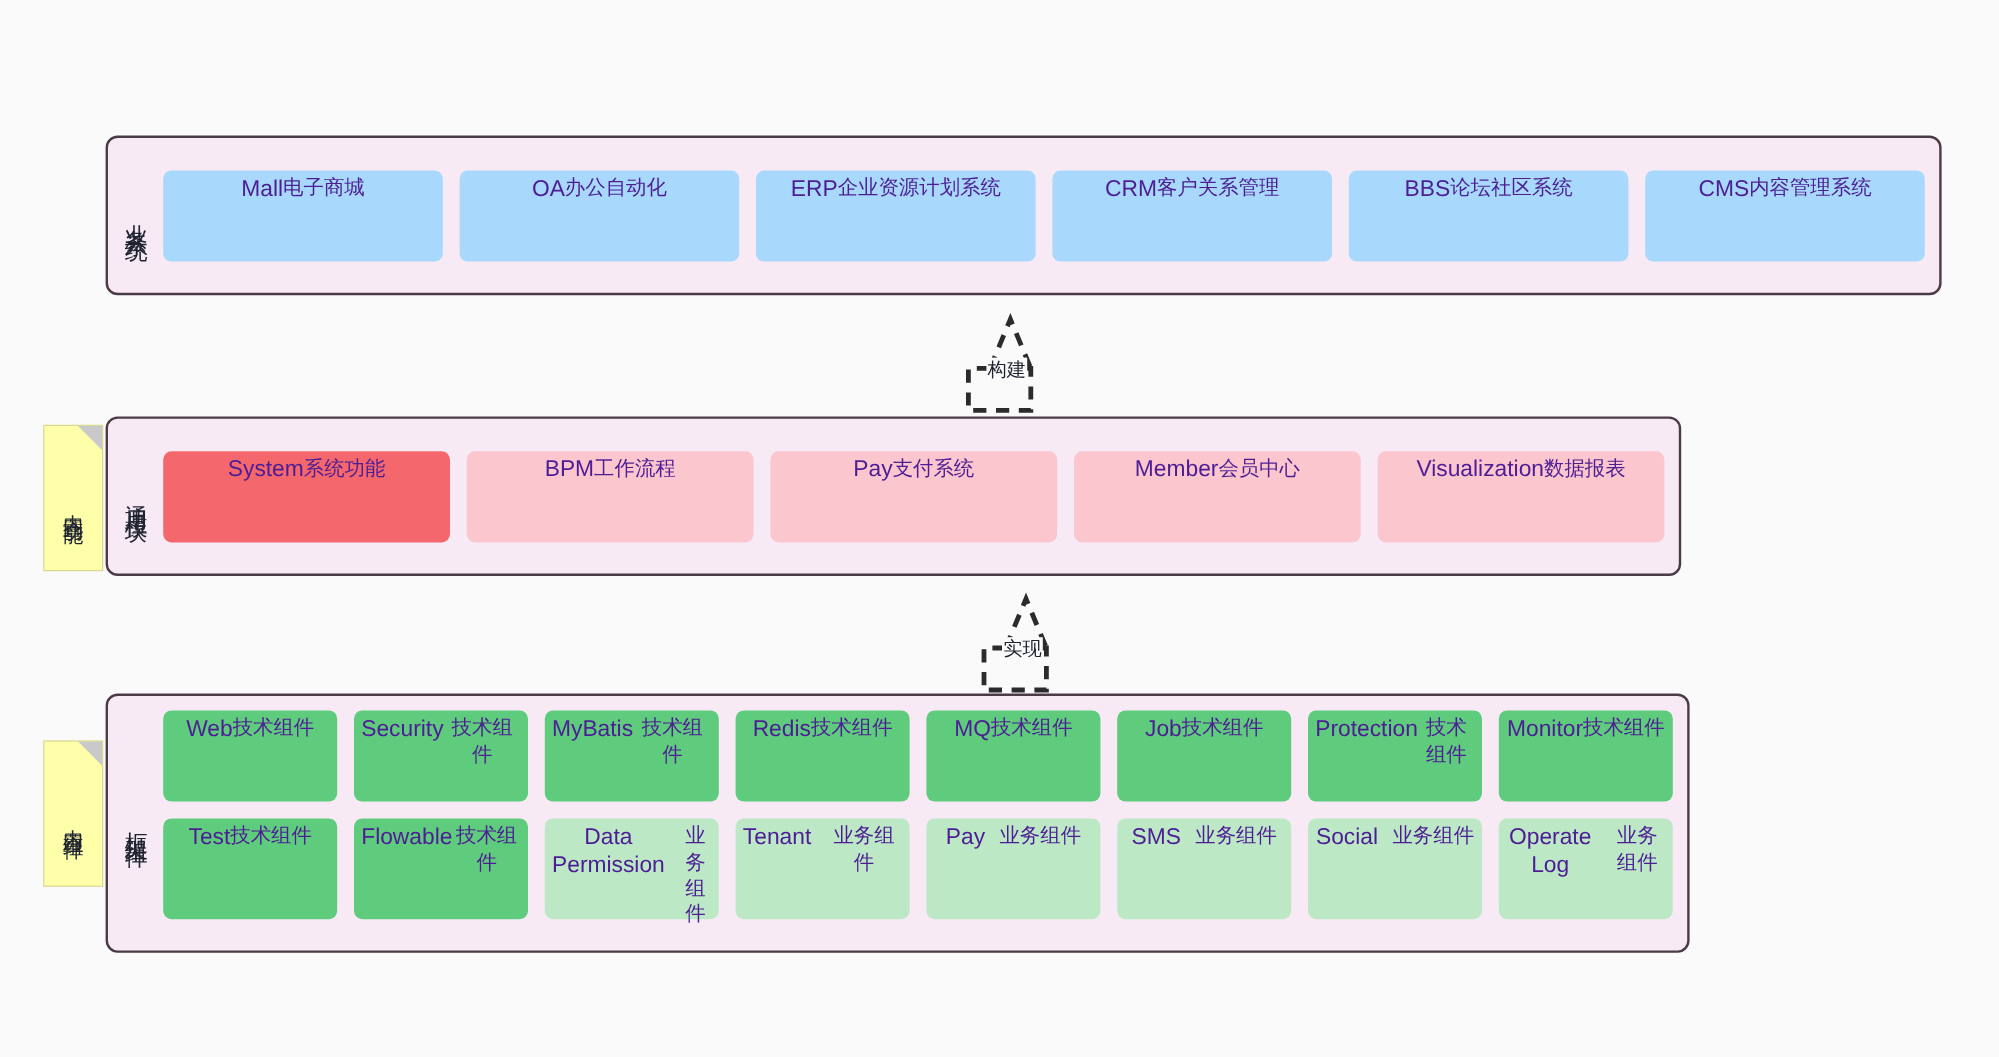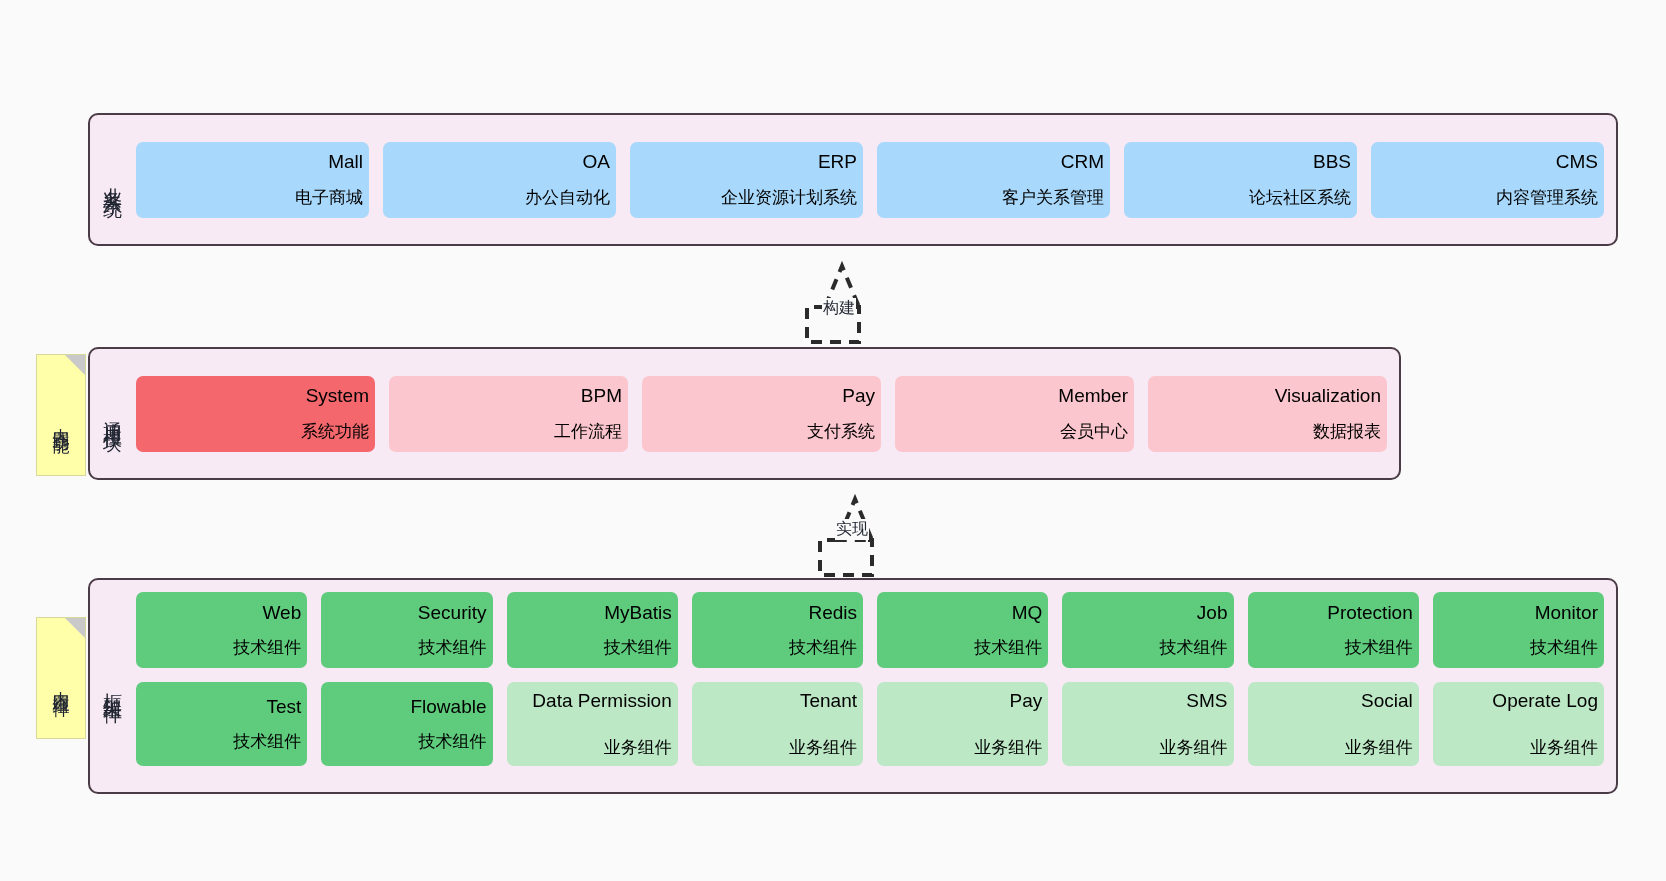--- a/index.html
+++ b/index.html
@@ -47,30 +47,30 @@
     gap: 14px;
     padding: 12px 12px 12px 0;
   }
   .grid-row { display: flex; gap: 14px; }
 
   
   .cell {
     flex: 1 1 0;
     border-radius: 7px;
     display: flex;
-    flex-direction: column;
-    align-items: flex-end;
+    flex-direction: row;
+    align-items: flex-start;
     justify-content: center;
     text-align: center;
     line-height: 1.28;
-    color: #000000;
+    color: #4c1d95;
     padding: 4px 6px;
   }
   .cell .en { font-size: 19px; }
-  .cell .cn { font-size: 17px; margin-top: 12px; }
+  .cell .cn { font-size: 17px; }
   .row1 .cell { height: 76px; }
   .row2 .cell { height: 84px; }
 
   .c-blue       { background: #a8d8fb; }
   .c-salmon     { background: #f4686d; }
   .c-pinklight  { background: #fbc6cd; }
   .c-green      { background: #5fcb7d; }
   .c-greenlight { background: #bde8c6; gap: 12px; }
 
   
@@ -178,28 +178,28 @@
         <span class="cn">数据报表</span>
       </div>
     </div>
   </div>
 
   <div class="connector" style="left:773px; top:495px; width:160px; height:82px;">
     <svg width="160" height="82" viewBox="0 0 160 82">
       <path d="M65 45 L 82 4 L 99 45 Z" fill="none" stroke="#2b2b2b" stroke-width="4" stroke-dasharray="11 8" stroke-linecap="butt"></path>
       <path d="M65 45 L 47 45 L 47 80 L 99 80 L 99 45 L 82 45" fill="none" stroke="#2b2b2b" stroke-width="4" stroke-dasharray="11 8" stroke-linecap="butt"></path>
     </svg>
-    <span class="lbl" style="left:62px; top:24px;">实现</span>
+    <span class="lbl" style="left:62px; top:36px;">实现</span>
   </div>
 
   <div class="note" style="left:36px; top:617px; width:50px; height:122px;">
     <span class="fold"></span>
     <span>内置组件</span>
   </div>
-  <div class="band" id="band-framework" style="left:88px; top:578px; width:1530px; height:216px;">
+  <div class="band" id="band-framework" style="left:88px; top:578px; width:1320px; height:216px;">
     <div class="band-title">框架组件</div>
     <div class="band-grid">
 
       <div class="grid-row row1">
         <div class="cell c-green">
           <span class="en">Web</span>
           <span class="cn">技术组件</span>
         </div>
         <div class="cell c-green">
           <span class="en">Security</span>

